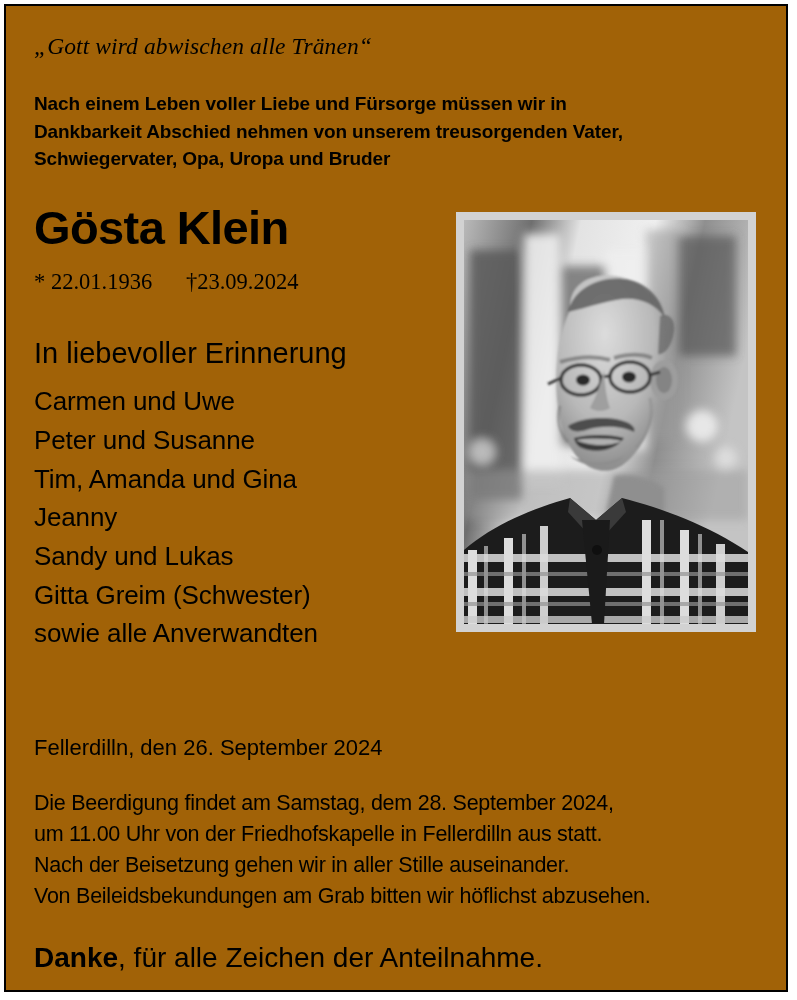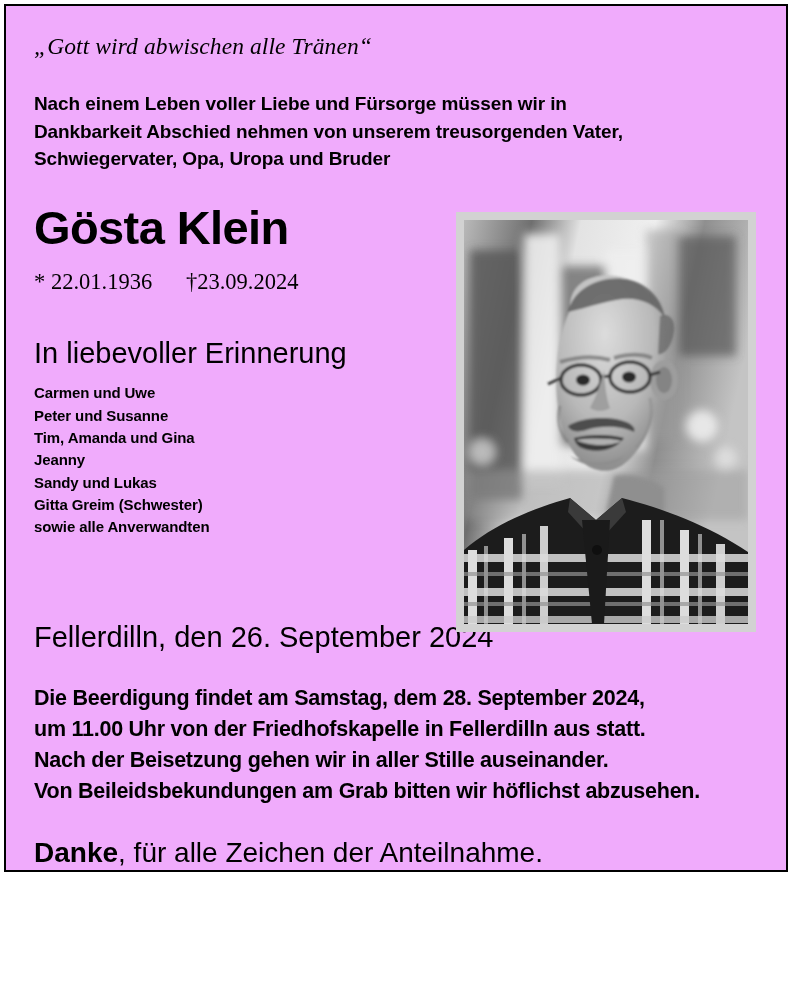--- a/index.html
+++ b/index.html
@@ -12,24 +12,24 @@
     height: 1000px;
     font-family: "Liberation Sans", sans-serif;
     color: #000000;
     overflow: hidden;
   }
 
   .obituary-card {
     position: relative;
     box-sizing: border-box;
     width: 784px;
-    height: 868px;
+    height: 988px;
     margin: 4px 0 0 4px;
     border: 2px solid #000000;
-    background: #f0abfc;
+    background: #a16207;
     padding: 26px 28px 0 28px;
   }
 
   .quote {
     font-family: "Liberation Serif", serif;
     font-style: italic;
     font-size: 23.5px;
     line-height: 1.25;
     letter-spacing: 0.1px;
     margin: 0 0 29px 0;
@@ -76,22 +76,22 @@
     line-height: 1.3;
     margin: 0 0 10px 0;
   }
 
   .survivors-list {
     list-style: none;
     margin: 0;
     padding: 0;
   }
   .survivors-list li {
-    font-size: 15px;
-    font-weight: bold;
+    font-size: 26px;
+    font-weight: normal;
     line-height: 1.485;
     letter-spacing: -0.1px;
   }
 
   .portrait-frame {
     position: absolute;
     left: 422px;
     top: 9px;
     width: 300px;
     height: 420px;
@@ -107,32 +107,31 @@
     position: relative;
     background: #7a7a7a;
   }
   .portrait-photo svg {
     display: block;
     width: 100%;
     height: 100%;
   }
 
   .place-date {
-    font-size: 29px;
+    font-size: 22px;
     line-height: 1.3;
     margin: 81px 0 0 0;
   }
 
   .funeral-details {
     font-size: 21.5px;
     line-height: 1.44;
     margin: 26px 0 0 0;
     white-space: pre-line;
     letter-spacing: -0.25px;
-    font-weight: bold;
   }
 
   .thanks-line {
     font-size: 28px;
     line-height: 1.3;
     margin: 28px 0 0 0;
   }
   .thanks-line .thanks-strong {
     font-weight: bold;
   }

